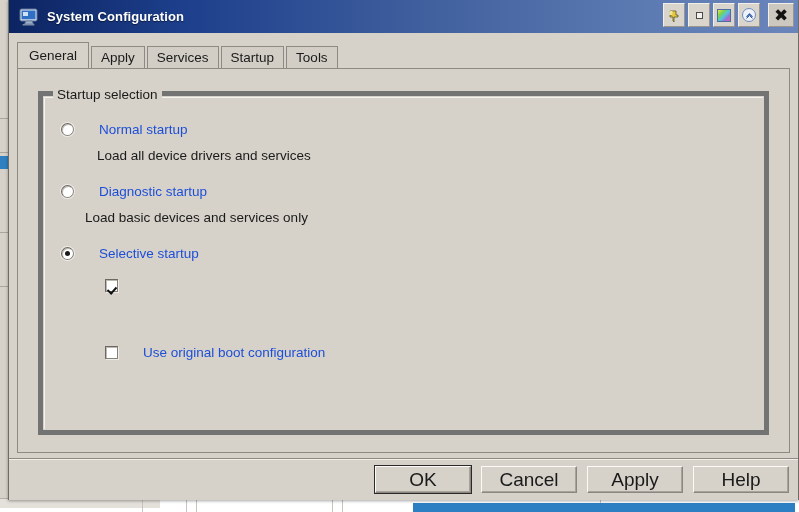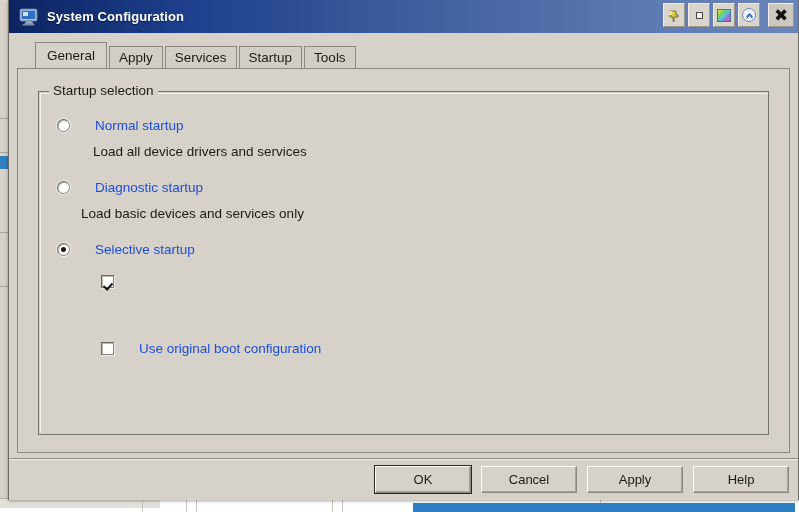--- a/index.html
+++ b/index.html
@@ -228,21 +228,21 @@
     border-bottom: none;
     box-sizing: border-box;
     cursor: pointer;
     white-space: nowrap;
   }
   .tab.active {
     height: 26px;
     background: #d6d2ca;
     border-color: #8e8a83;
     padding: 0 11px;
-    margin-left: 18px;
+    margin-left: 0;
     z-index: 4;
     align-items: center;
   }
 
   
   .tabpanel {
     position: absolute;
     left: 8px;
     top: 68px;
     right: 8px;
@@ -252,21 +252,21 @@
     box-sizing: border-box;
   }
 
   
   .groupbox {
     position: absolute;
     left: 20px;
     top: 22px;
     right: 20px;
     height: 344px;
-    border: 1px solid #737373;
+    border: 5px solid #737373;
     box-sizing: border-box;
   }
   .groupbox-inner {
     position: absolute;
     inset: 1px;
     border: 1px solid #f4f2ee;
     border-right: none;
     border-bottom: none;
     box-sizing: border-box;
     pointer-events: none;
@@ -376,21 +376,21 @@
     gap: 10px;
   }
   .btn {
     width: 96px;
     height: 27px;
     background: #d6d2ca;
     border: 1px solid #8b8780;
     border-top-color: #fbfaf7;
     border-left-color: #fbfaf7;
     box-shadow: inset -1px -1px 0 #a7a39b;
-    font-size: 13px;
+    font-size: 19px;
     color: #1a1a1a;
     font-family: "Liberation Sans", sans-serif;
     cursor: pointer;
     display: flex;
     align-items: center;
     justify-content: center;
     box-sizing: border-box;
   }
   .btn.default {
     outline: 1px solid #2a2a2a;

